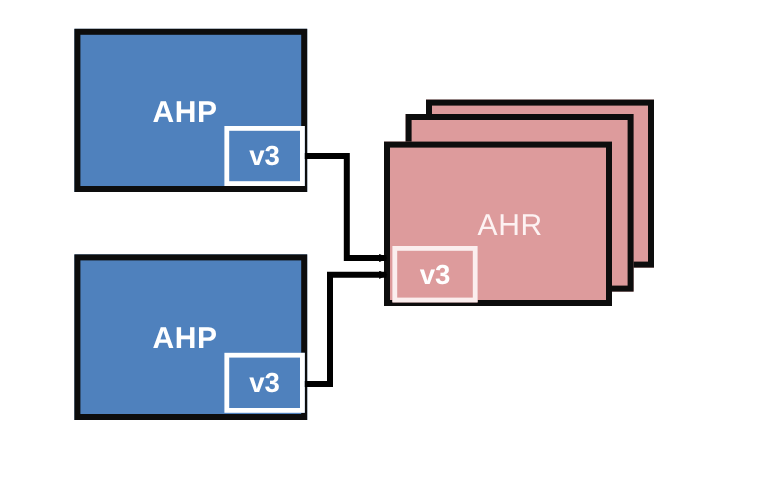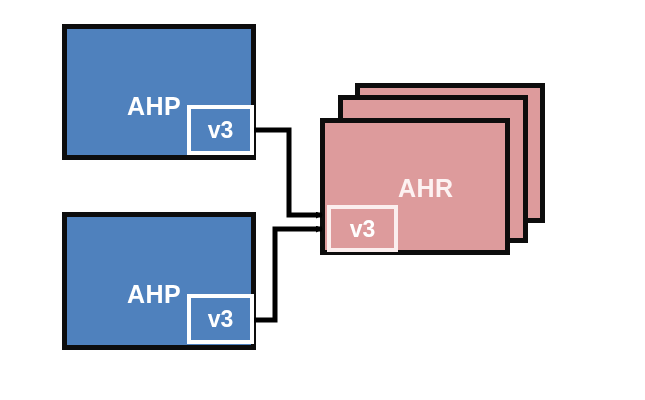--- a/index.html
+++ b/index.html
@@ -24,21 +24,20 @@
     box-sizing: border-box;
   }
   .node-blue-label {
     position: absolute;
     color: #ffffff;
     font-weight: bold;
     font-size: 25px;
     letter-spacing: 0.5px;
     line-height: 1;
     white-space: nowrap;
-    margin-top: 12px;
   }
   .subbox-blue {
     position: absolute;
     background: #4f81bd;
     border: 4px solid #ffffff;
     box-sizing: border-box;
   }
   .subbox-blue-label {
     position: absolute;
     left: 0;
@@ -55,21 +54,21 @@
   
   .node-pink {
     position: absolute;
     background: #dd9b9c;
     border: 5px solid #0d0d0d;
     box-sizing: border-box;
   }
   .node-pink-label {
     position: absolute;
     color: #fdf2f2;
-    font-weight: bold;
+    font-weight: normal;
     font-size: 25px;
     letter-spacing: 0.5px;
     line-height: 1;
     white-space: nowrap;
   }
   .subbox-pink {
     position: absolute;
     background: #dd9b9c;
     border: 4px solid #fbeeee;
     box-sizing: border-box;

